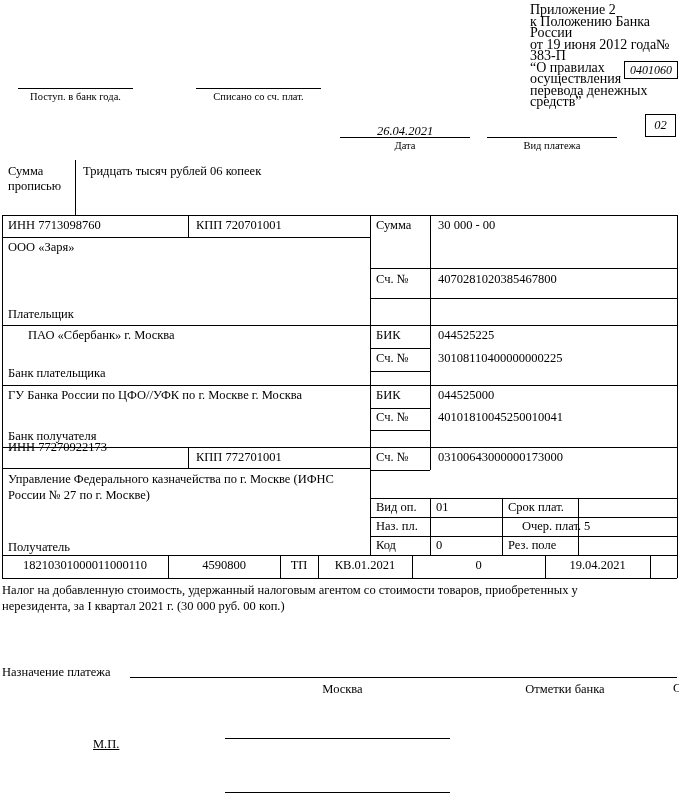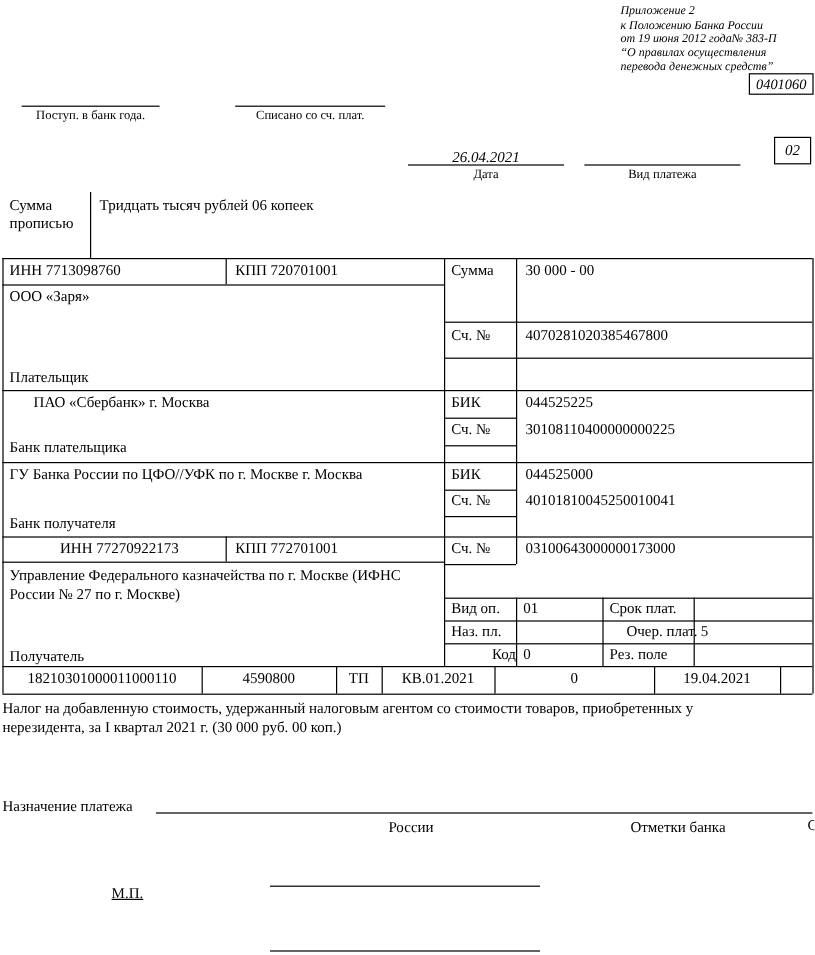--- a/index.html
+++ b/index.html
@@ -5,21 +5,21 @@
   html,body{margin:0;padding:0;background:#fff;}
   .page{position:relative;width:679px;height:796px;background:#ffffff;overflow:hidden;
         font-family:"Liberation Serif",serif;color:#000;}
   .txt{position:absolute;font-size:12.5px;line-height:15px;white-space:nowrap;}
   .wrap{white-space:normal;}
   .sm{font-size:10.5px;line-height:12px;}
   .ctr{text-align:center;}
   .ln{position:absolute;height:0;border-top:1.5px solid #000;}
   .vln{position:absolute;width:0;border-left:1.5px solid #000;}
   .box{position:absolute;border:1.5px solid #000;display:flex;align-items:center;justify-content:center;font-style:italic;}
-  .annex{position:absolute;left:517px;top:4px;width:150px;font-size:10px;line-height:11.5px;font-style:italic;}
+  .annex{position:absolute;left:530px;top:4px;width:150px;font-size:14px;line-height:11.5px;}
   .title{position:absolute;left:4px;top:117px;font-size:15px;font-weight:bold;white-space:nowrap;}
 </style>
 </head>
 <body>
 
 <div class="page">
 
   <div class="annex">
     <div>Приложение 2</div>
     <div>к Положению Банка России</div>
@@ -98,52 +98,52 @@
   <div class="txt" style="left:376px;top:351px;">Сч. №</div>
   <div class="txt" style="left:438px;top:351px;">30108110400000000225</div>
 
   <div class="txt" style="left:8px;top:388px;">ГУ Банка России по ЦФО//УФК по г. Москве г. Москва</div>
   <div class="txt" style="left:8px;top:429px;">Банк получателя</div>
   <div class="txt" style="left:376px;top:388px;">БИК</div>
   <div class="txt" style="left:438px;top:388px;">044525000</div>
   <div class="txt" style="left:376px;top:410px;">Сч. №</div>
   <div class="txt" style="left:438px;top:410px;">40101810045250010041</div>
 
-  <div class="txt" style="left:8px;top:450px;margin-left:42px;">ИНН 77270922173</div>
+  <div class="txt" style="left:8px;top:440px;">ИНН 77270922173</div>
   <div class="txt" style="left:196px;top:450px;">КПП 772701001</div>
   <div class="txt wrap" style="left:8px;top:471px;width:358px;line-height:16px;">Управление Федерального казначейства по г. Москве (ИФНС России № 27 по г. Москве)</div>
   <div class="txt" style="left:8px;top:540px;">Получатель</div>
   <div class="txt" style="left:376px;top:450px;">Сч. №</div>
   <div class="txt" style="left:438px;top:450px;">03100643000000173000</div>
 
   <div class="txt" style="left:376px;top:500px;">Вид оп.</div>
   <div class="txt" style="left:436px;top:500px;">01</div>
   <div class="txt" style="left:508px;top:500px;">Срок плат.</div>
   <div class="txt" style="left:584px;top:500px;"></div>
   <div class="txt" style="left:376px;top:519px;">Наз. пл.</div>
   <div class="txt" style="left:436px;top:519px;"></div>
   <div class="txt" style="left:508px;top:519px;margin-left:14px;">Очер. плат.</div>
   <div class="txt" style="left:584px;top:519px;">5</div>
-  <div class="txt" style="left:376px;top:538px;margin-left:34px;">Код</div>
+  <div class="txt" style="left:376px;top:538px;">Код</div>
   <div class="txt" style="left:436px;top:538px;">0</div>
   <div class="txt" style="left:508px;top:538px;">Рез. поле</div>
   <div class="txt" style="left:584px;top:538px;"></div>
 
   <div class="txt ctr" style="left:2px;top:558px;width:166px;">18210301000011000110</div>
   <div class="txt ctr" style="left:168px;top:558px;width:112px;">4590800</div>
   <div class="txt ctr" style="left:280px;top:558px;width:38px;">ТП</div>
   <div class="txt ctr" style="left:318px;top:558px;width:94px;">КВ.01.2021</div>
   <div class="txt ctr" style="left:412px;top:558px;width:133px;">0</div>
   <div class="txt ctr" style="left:545px;top:558px;width:105px;">19.04.2021</div>
   <div class="txt ctr" style="left:650px;top:558px;width:27px;"></div>
 
   <div class="txt wrap" style="left:2px;top:582px;width:645px;line-height:16px;">Налог на добавленную стоимость, удержанный налоговым агентом со стоимости товаров, приобретенных у нерезидента, за I квартал 2021 г. (30 000 руб. 00 коп.)</div>
   <div class="txt" style="left:2px;top:665px;">Назначение платежа</div>
   <div class="ln" style="left:130px;top:677px;width:547px;"></div>
 
-  <div class="txt ctr" style="left:230px;top:682px;width:225px;">России</div>
+  <div class="txt ctr" style="left:230px;top:682px;width:225px;">Москва</div>
   <div class="txt ctr" style="left:495px;top:682px;width:140px;">Отметки банка</div>
   <div class="txt" style="left:673px;top:681px;">С</div>
   <div class="txt" style="left:93px;top:737px;text-decoration:underline;">М.П.</div>
   <div class="ln" style="left:225px;top:738px;width:225px;"></div>
   <div class="ln" style="left:225px;top:792px;width:225px;"></div>
 
 </div>
 
 </body></html>

